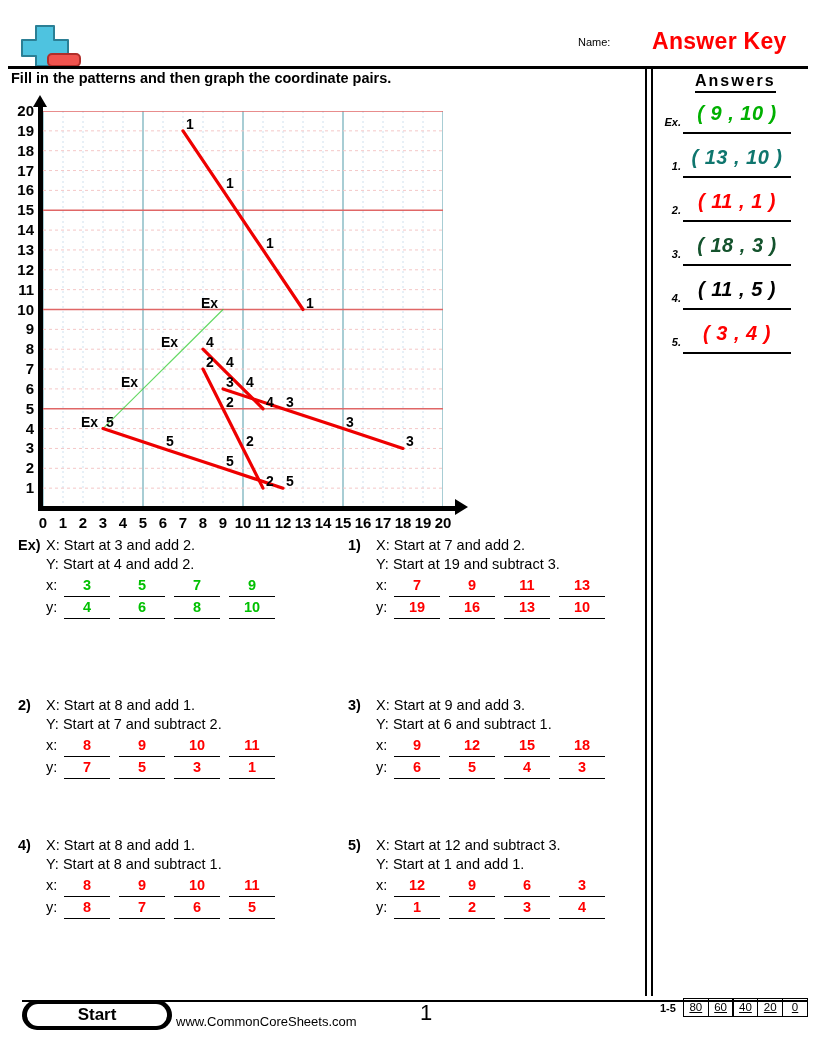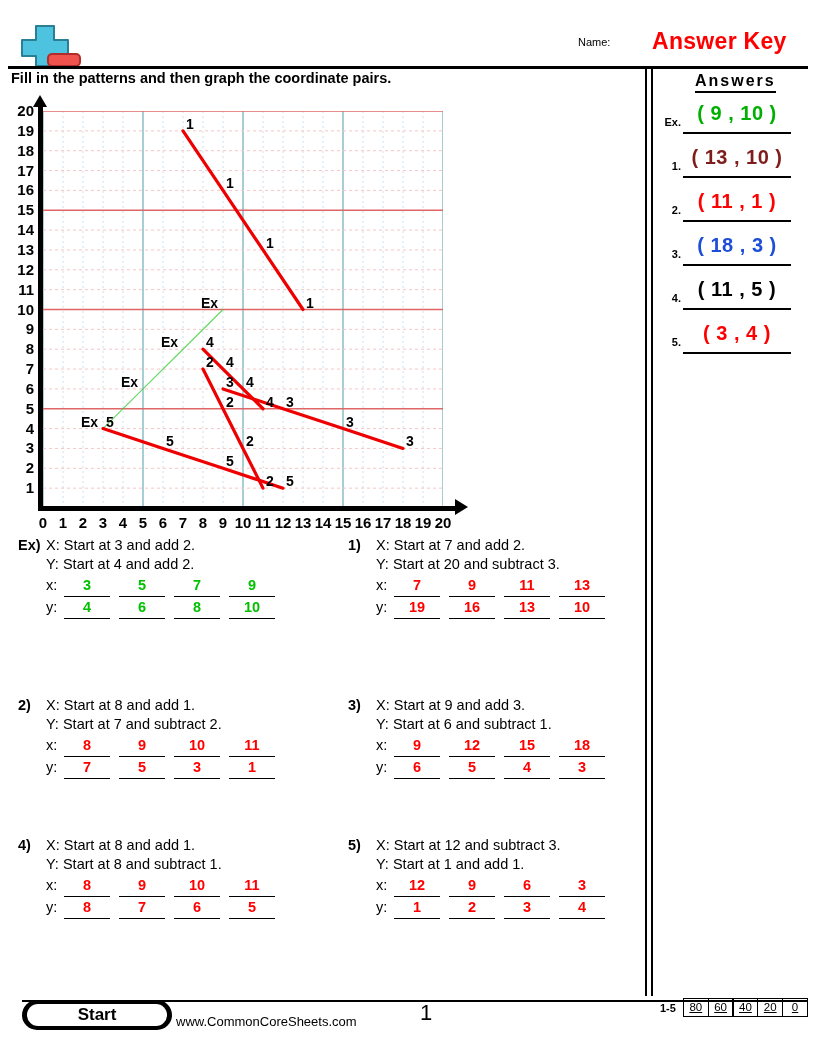--- a/index.html
+++ b/index.html
@@ -27,21 +27,21 @@
   
   #divider-a{position:absolute;left:645px;top:66px;width:2px;height:930px;background:#000;}
   #divider-b{position:absolute;left:651px;top:66px;width:2px;height:930px;background:#000;}
 
   
   #answers-col{position:absolute;left:655px;top:68px;width:161px;height:320px;}
   #answers-heading{
     position:absolute;left:40px;top:4px;font-size:16px;font-weight:bold;
     letter-spacing:2px;border-bottom:2px solid #000;padding-bottom:1px;
   }
-  .answer-row{position:absolute;left:0;width:161px;height:40px;}
+  .answer-row{position:absolute;left:0;width:161px;height:40px;font-style:italic;}
   .answer-num{
     position:absolute;left:2px;top:18px;font-size:11px;font-weight:bold;
     width:24px;text-align:right;
   }
   .answer-line{
     position:absolute;left:28px;top:34px;width:108px;height:2px;background:#000;
   }
   .answer-val{
     position:absolute;left:28px;top:4px;width:108px;text-align:center;
     font-size:20px;font-weight:bold;letter-spacing:.5px;
@@ -131,31 +131,31 @@
 
 <div id="answers-col">
   <div id="answers-heading">Answers</div>
 <div class="answer-row" style="top: 30px;">
       <div class="answer-num">Ex.</div>
       <div class="answer-val" style="color: rgb(0, 176, 0);">( 9 , 10 )</div>
       <div class="answer-line"></div>
     </div>
     <div class="answer-row" style="top: 74px;">
       <div class="answer-num">1.</div>
-      <div class="answer-val" style="color: #7f1d1d;">( 13 , 10 )</div>
+      <div class="answer-val" style="color: #0f766e;">( 13 , 10 )</div>
       <div class="answer-line"></div>
     </div>
     <div class="answer-row" style="top: 118px;">
       <div class="answer-num">2.</div>
       <div class="answer-val" style="color: rgb(255, 0, 0);">( 11 , 1 )</div>
       <div class="answer-line"></div>
     </div>
     <div class="answer-row" style="top: 162px;">
       <div class="answer-num">3.</div>
-      <div class="answer-val" style="color: #1d4ed8;">( 18 , 3 )</div>
+      <div class="answer-val" style="color: #14532d;">( 18 , 3 )</div>
       <div class="answer-line"></div>
     </div>
     <div class="answer-row" style="top: 206px;">
       <div class="answer-num">4.</div>
       <div class="answer-val" style="color: #000000;">( 11 , 5 )</div>
       <div class="answer-line"></div>
     </div>
     <div class="answer-row" style="top: 250px;">
       <div class="answer-num">5.</div>
       <div class="answer-val" style="color: rgb(255, 0, 0);">( 3 , 4 )</div>
@@ -321,21 +321,21 @@
       <div class="blank" style="left: 174px; top: 64px;">
         <span style="color: rgb(0, 192, 0);">8</span>
       </div>
       <div class="blank" style="left: 229px; top: 64px;">
         <span style="color: rgb(0, 192, 0);">10</span>
       </div>
     </div>
     <div class="problem" style="left: 330px; top: 0px;">
       <div class="p-num">1)</div>
       <div class="p-line1">X: Start at 7 and add 2.</div>
-      <div class="p-line2">Y: Start at 20 and subtract 3.</div>
+      <div class="p-line2">Y: Start at 19 and subtract 3.</div>
       <div class="row-lbl" style="top: 42px;">x:</div>
       <div class="blank" style="left: 64px; top: 42px;">
         <span style="color: rgb(255, 0, 0);">7</span>
       </div>
       <div class="blank" style="left: 119px; top: 42px;">
         <span style="color: rgb(255, 0, 0);">9</span>
       </div>
       <div class="blank" style="left: 174px; top: 42px;">
         <span style="color: rgb(255, 0, 0);">11</span>
       </div>

